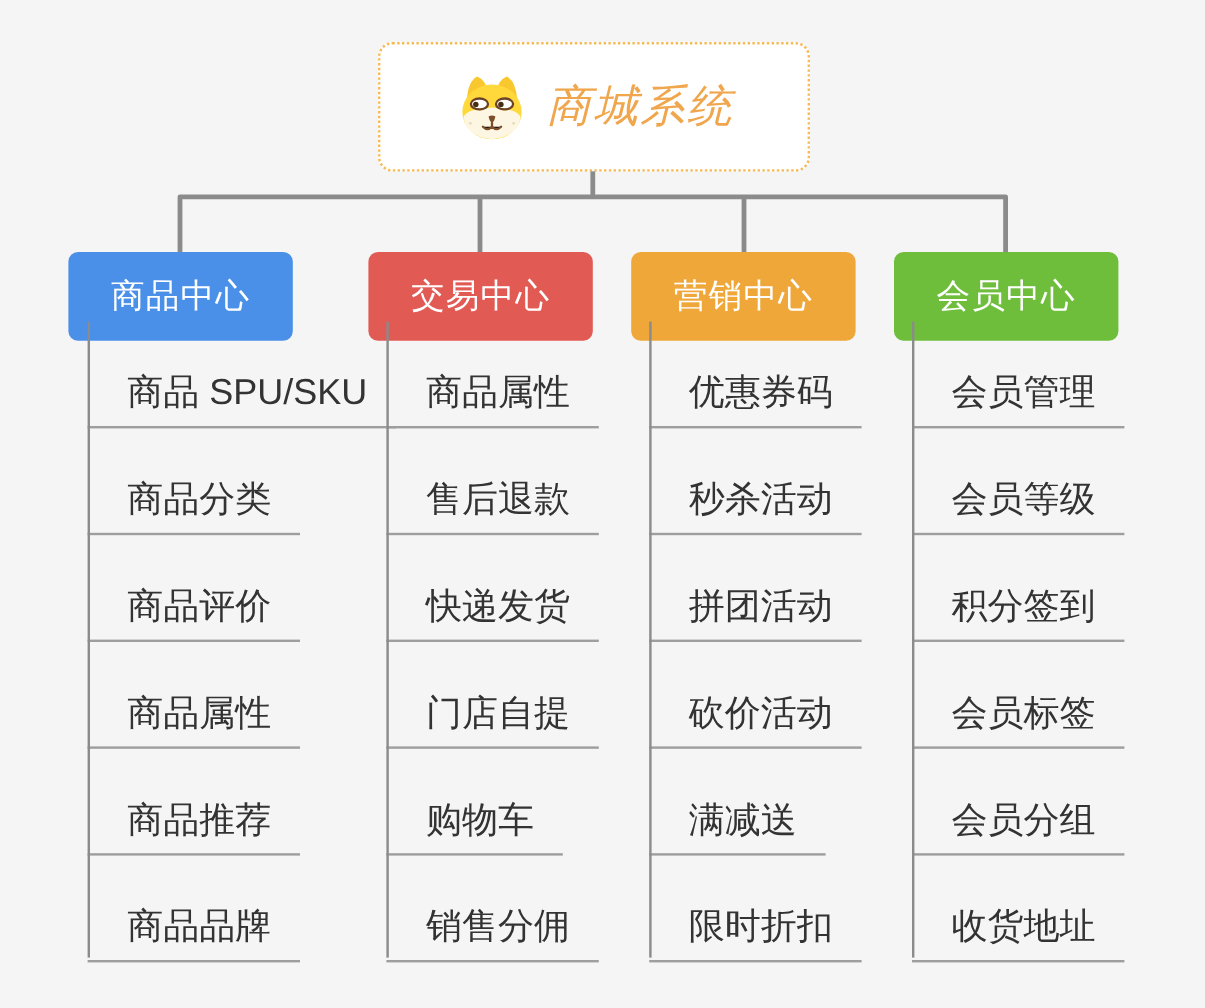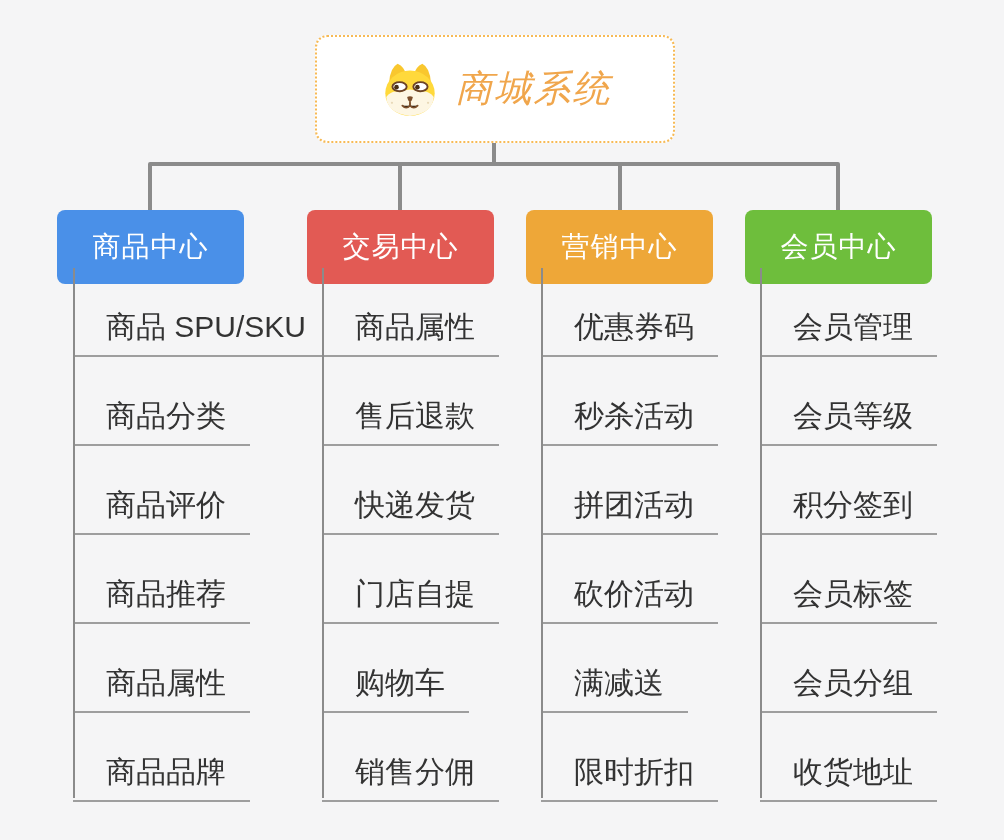--- a/index.html
+++ b/index.html
@@ -108,22 +108,22 @@
   </div>
   <div class="branch-node b3" style="background-color: rgb(110, 190, 60);">
     <span>会员中心</span>
   </div>
 
   <div class="leaf-column c0">
     <div class="trunk"></div>
     <div class="leaf">商品 SPU/SKU</div>
     <div class="leaf">商品分类</div>
     <div class="leaf">商品评价</div>
+    <div class="leaf">商品属性</div>
     <div class="leaf">商品推荐</div>
-    <div class="leaf">商品属性</div>
     <div class="leaf">商品品牌</div>
   </div>
 
   <div class="leaf-column c1">
     <div class="trunk"></div>
     <div class="leaf">商品属性</div>
     <div class="leaf">售后退款</div>
     <div class="leaf">快递发货</div>
     <div class="leaf">门店自提</div>
     <div class="leaf">购物车</div>

